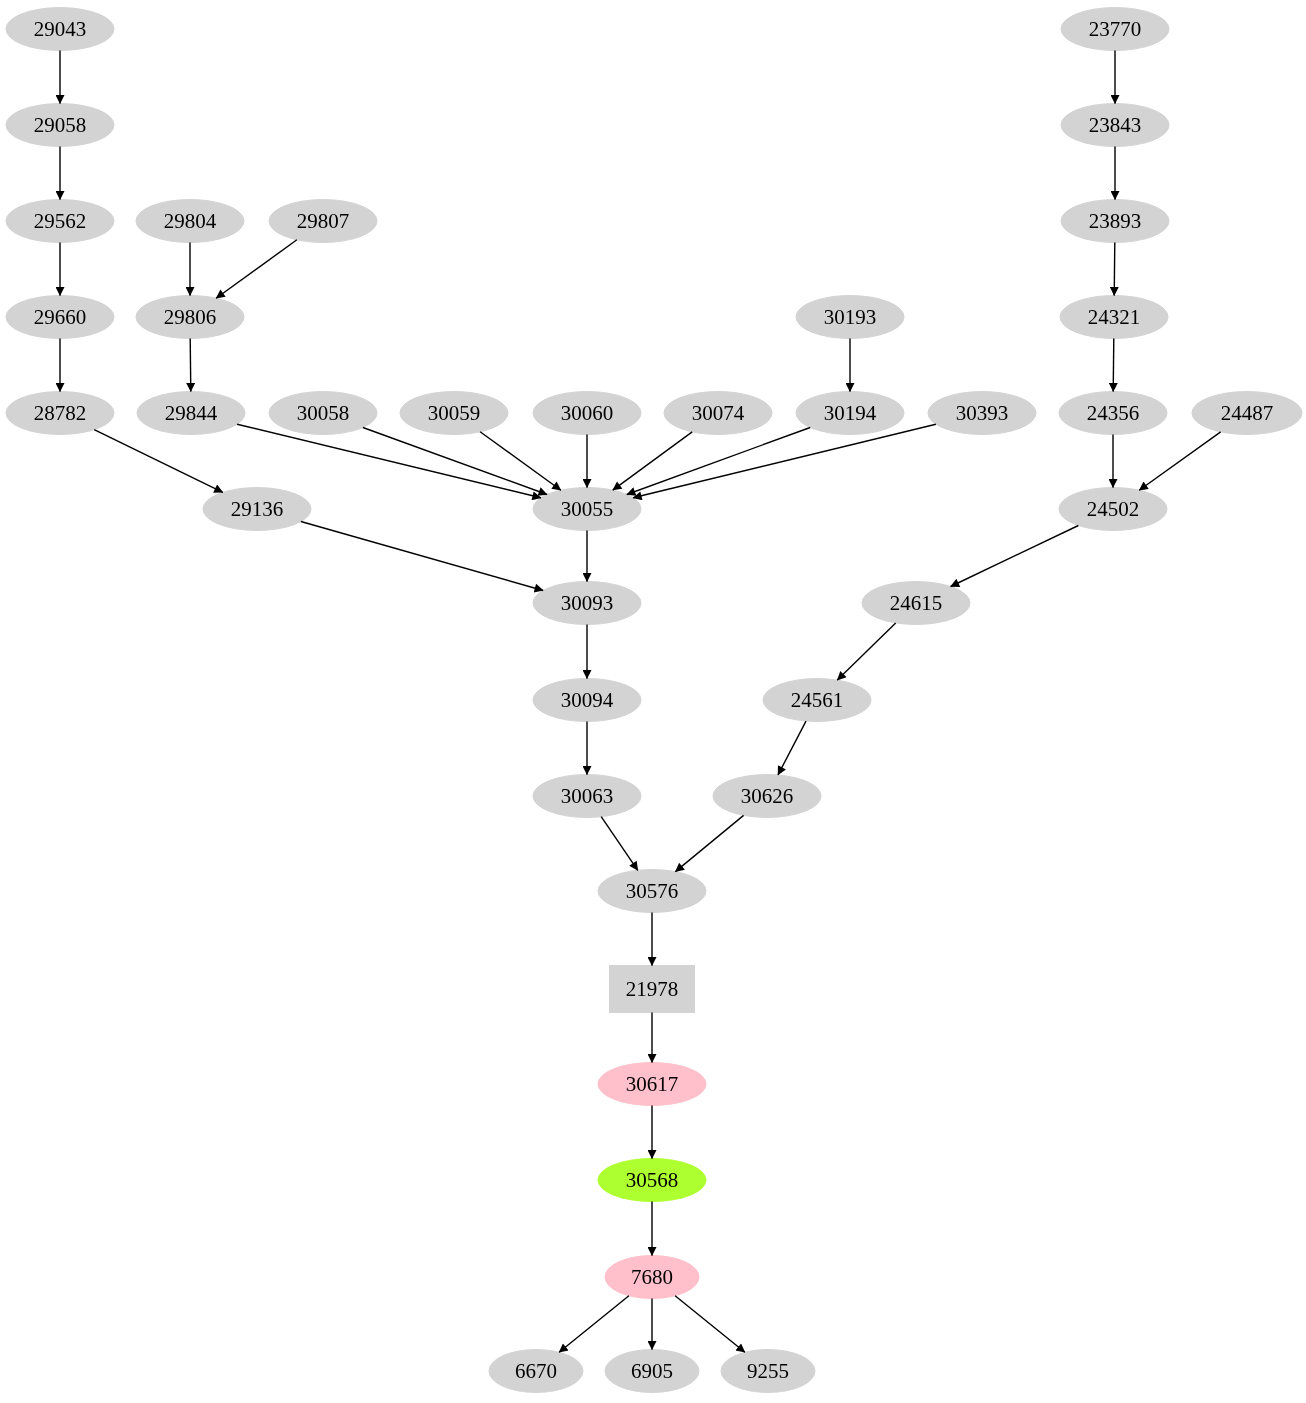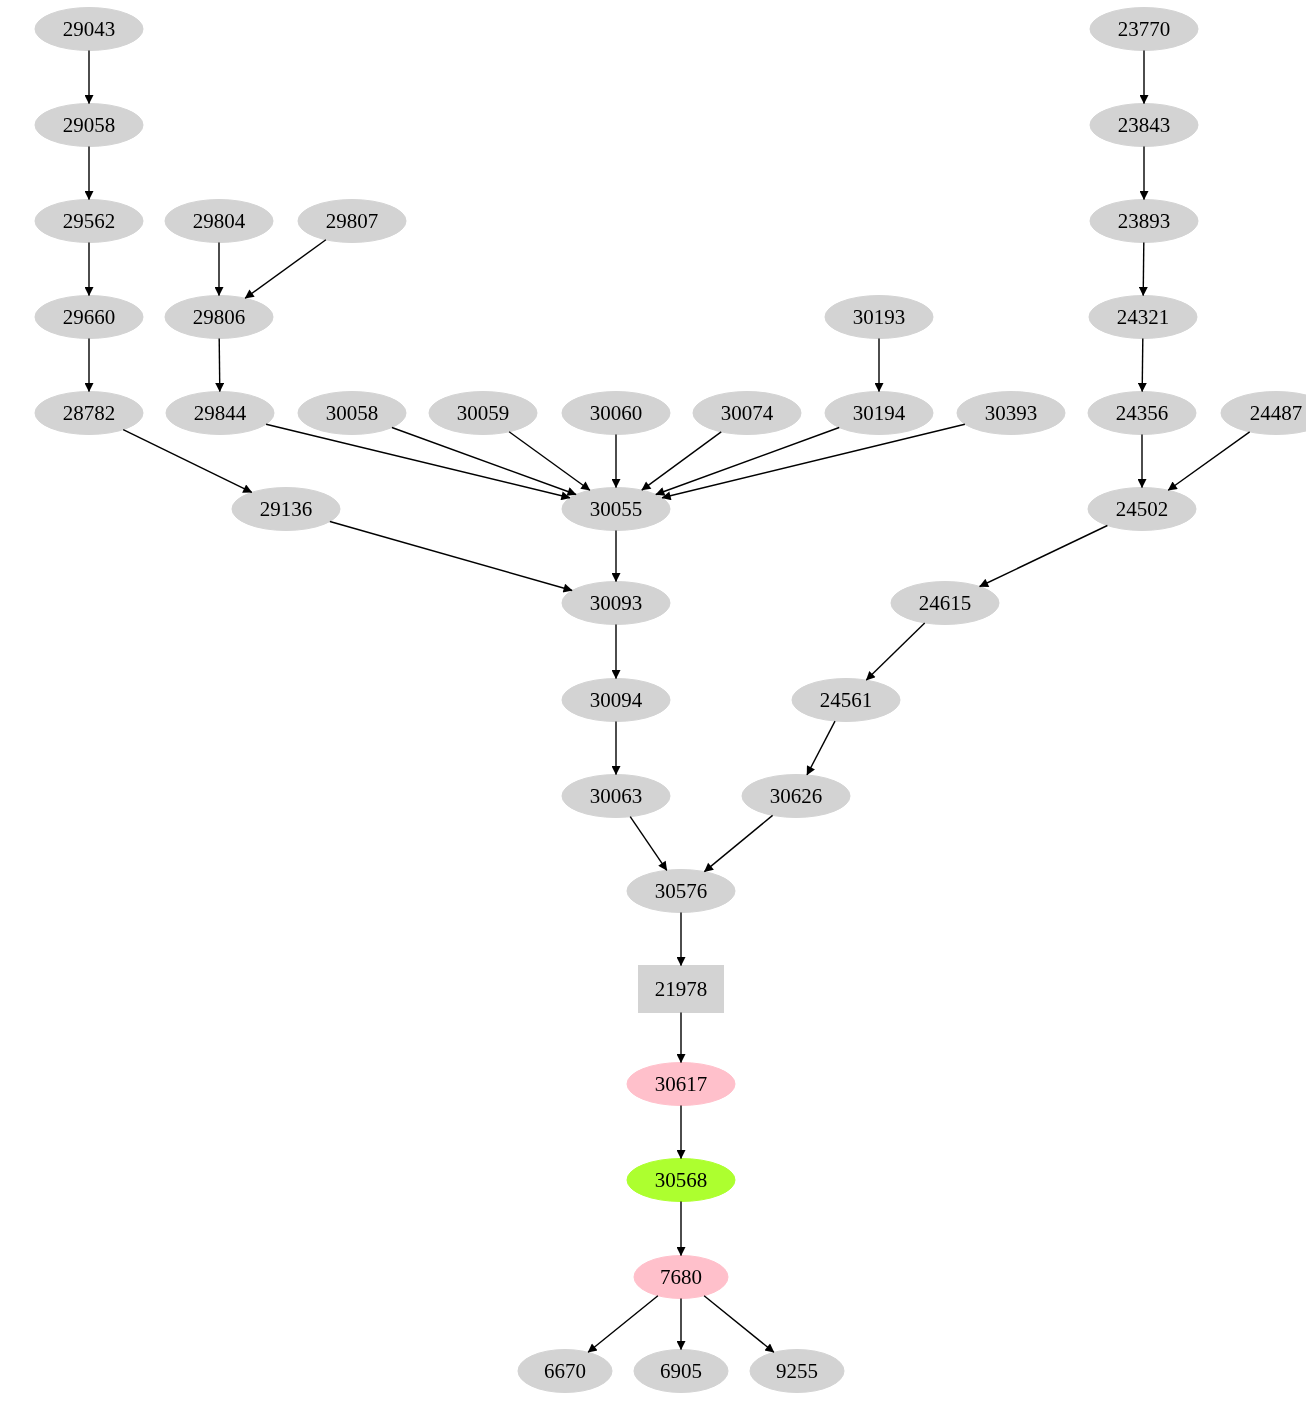--- a/index.html
+++ b/index.html
@@ -5,21 +5,20 @@
   html, body {
     margin: 0;
     padding: 0;
     background: #ffffff;
   }
   .canvas-wrap {
     width: 1272px;
     height: 1403px;
     position: relative;
     background: #ffffff;
-    padding-left: 29px;
   }
   svg {
     display: block;
     font-family: "Liberation Serif", "DejaVu Serif", serif;
   }
   .node-label {
     font-size: 21px;
     fill: #000000;
   }
   .edge-line {

